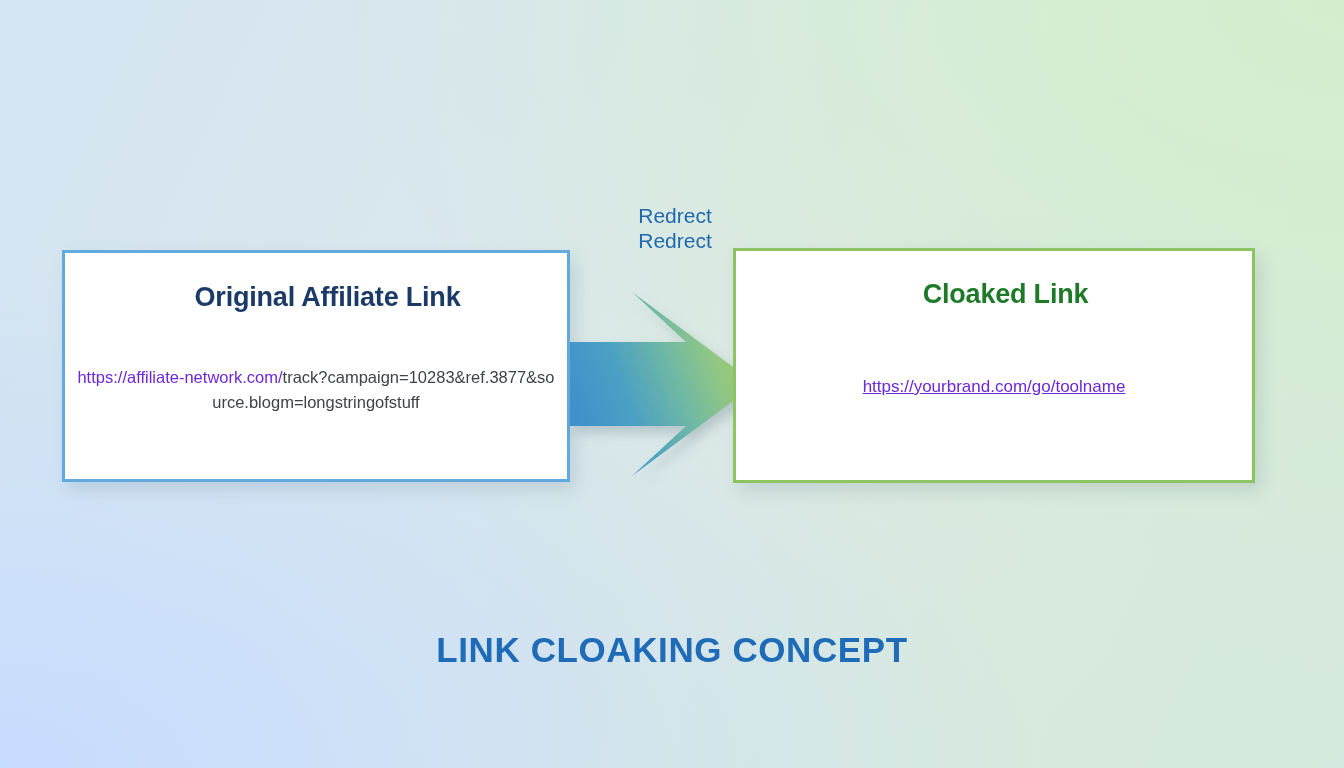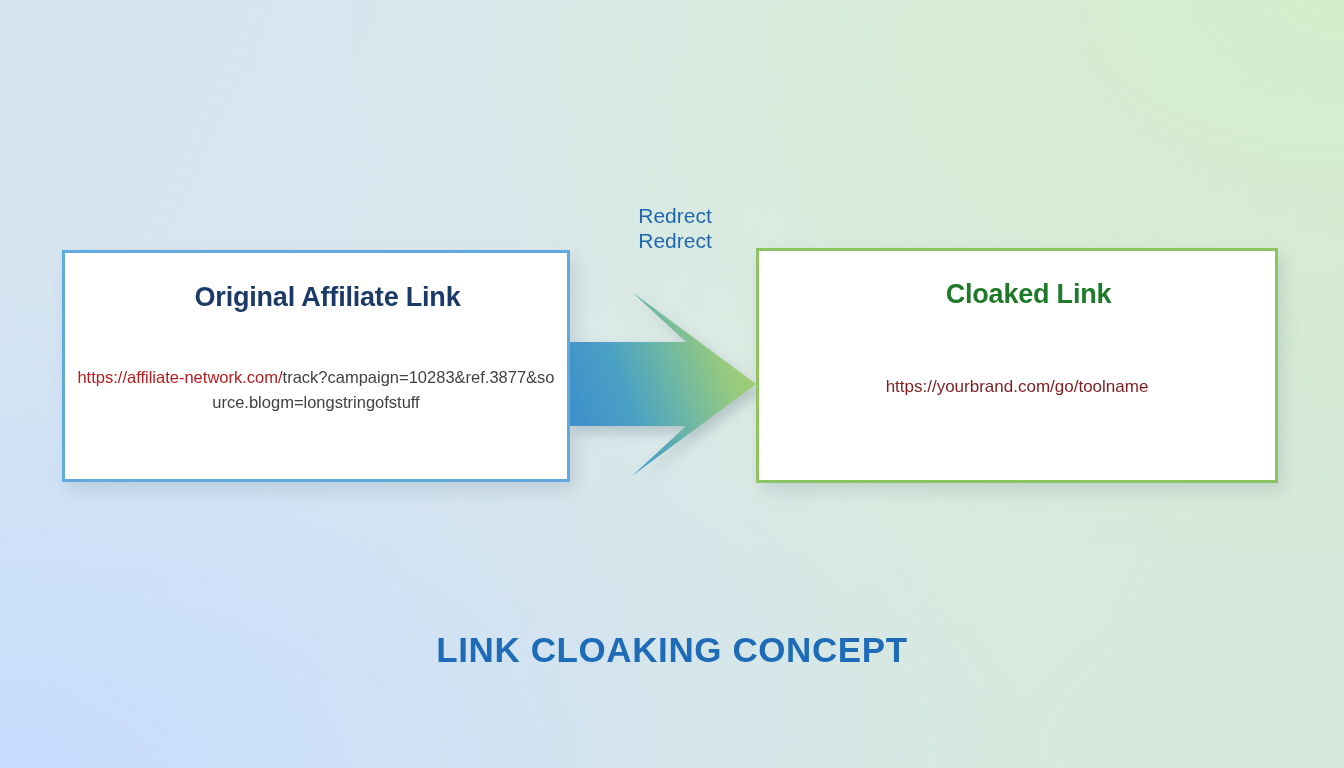--- a/index.html
+++ b/index.html
@@ -35,21 +35,21 @@
 
   #card-original {
     left: 62px;
     top: 250px;
     width: 508px;
     height: 232px;
     border: 3px solid #62aadd;
   }
 
   #card-cloaked {
-    left: 756px;
+    left: 733px;
     top: 248px;
     width: 522px;
     height: 235px;
     border: 3px solid #8cc461;
   }
 
   .card-title {
     position: absolute;
     left: 0;
     right: 0;
@@ -75,26 +75,27 @@
     text-align: center;
     font-size: 16.5px;
     line-height: 25px;
     color: #3f4346;
     word-break: break-all;
   }
   #url-original {
     top: 112px;
   }
   #url-original .url-host {
-    color: #b91c1c;
+    color: #6d28d9;
   }
   #url-cloaked {
     top: 123px;
     font-size: 17px;
-    color: #7f1d1d;
+    color: #6d28d9;
+    text-decoration: underline;
   }
 
   
   #arrow-wrap {
     position: absolute;
     left: 566px;
     top: 288px;
     width: 196px;
     height: 192px;
   }

